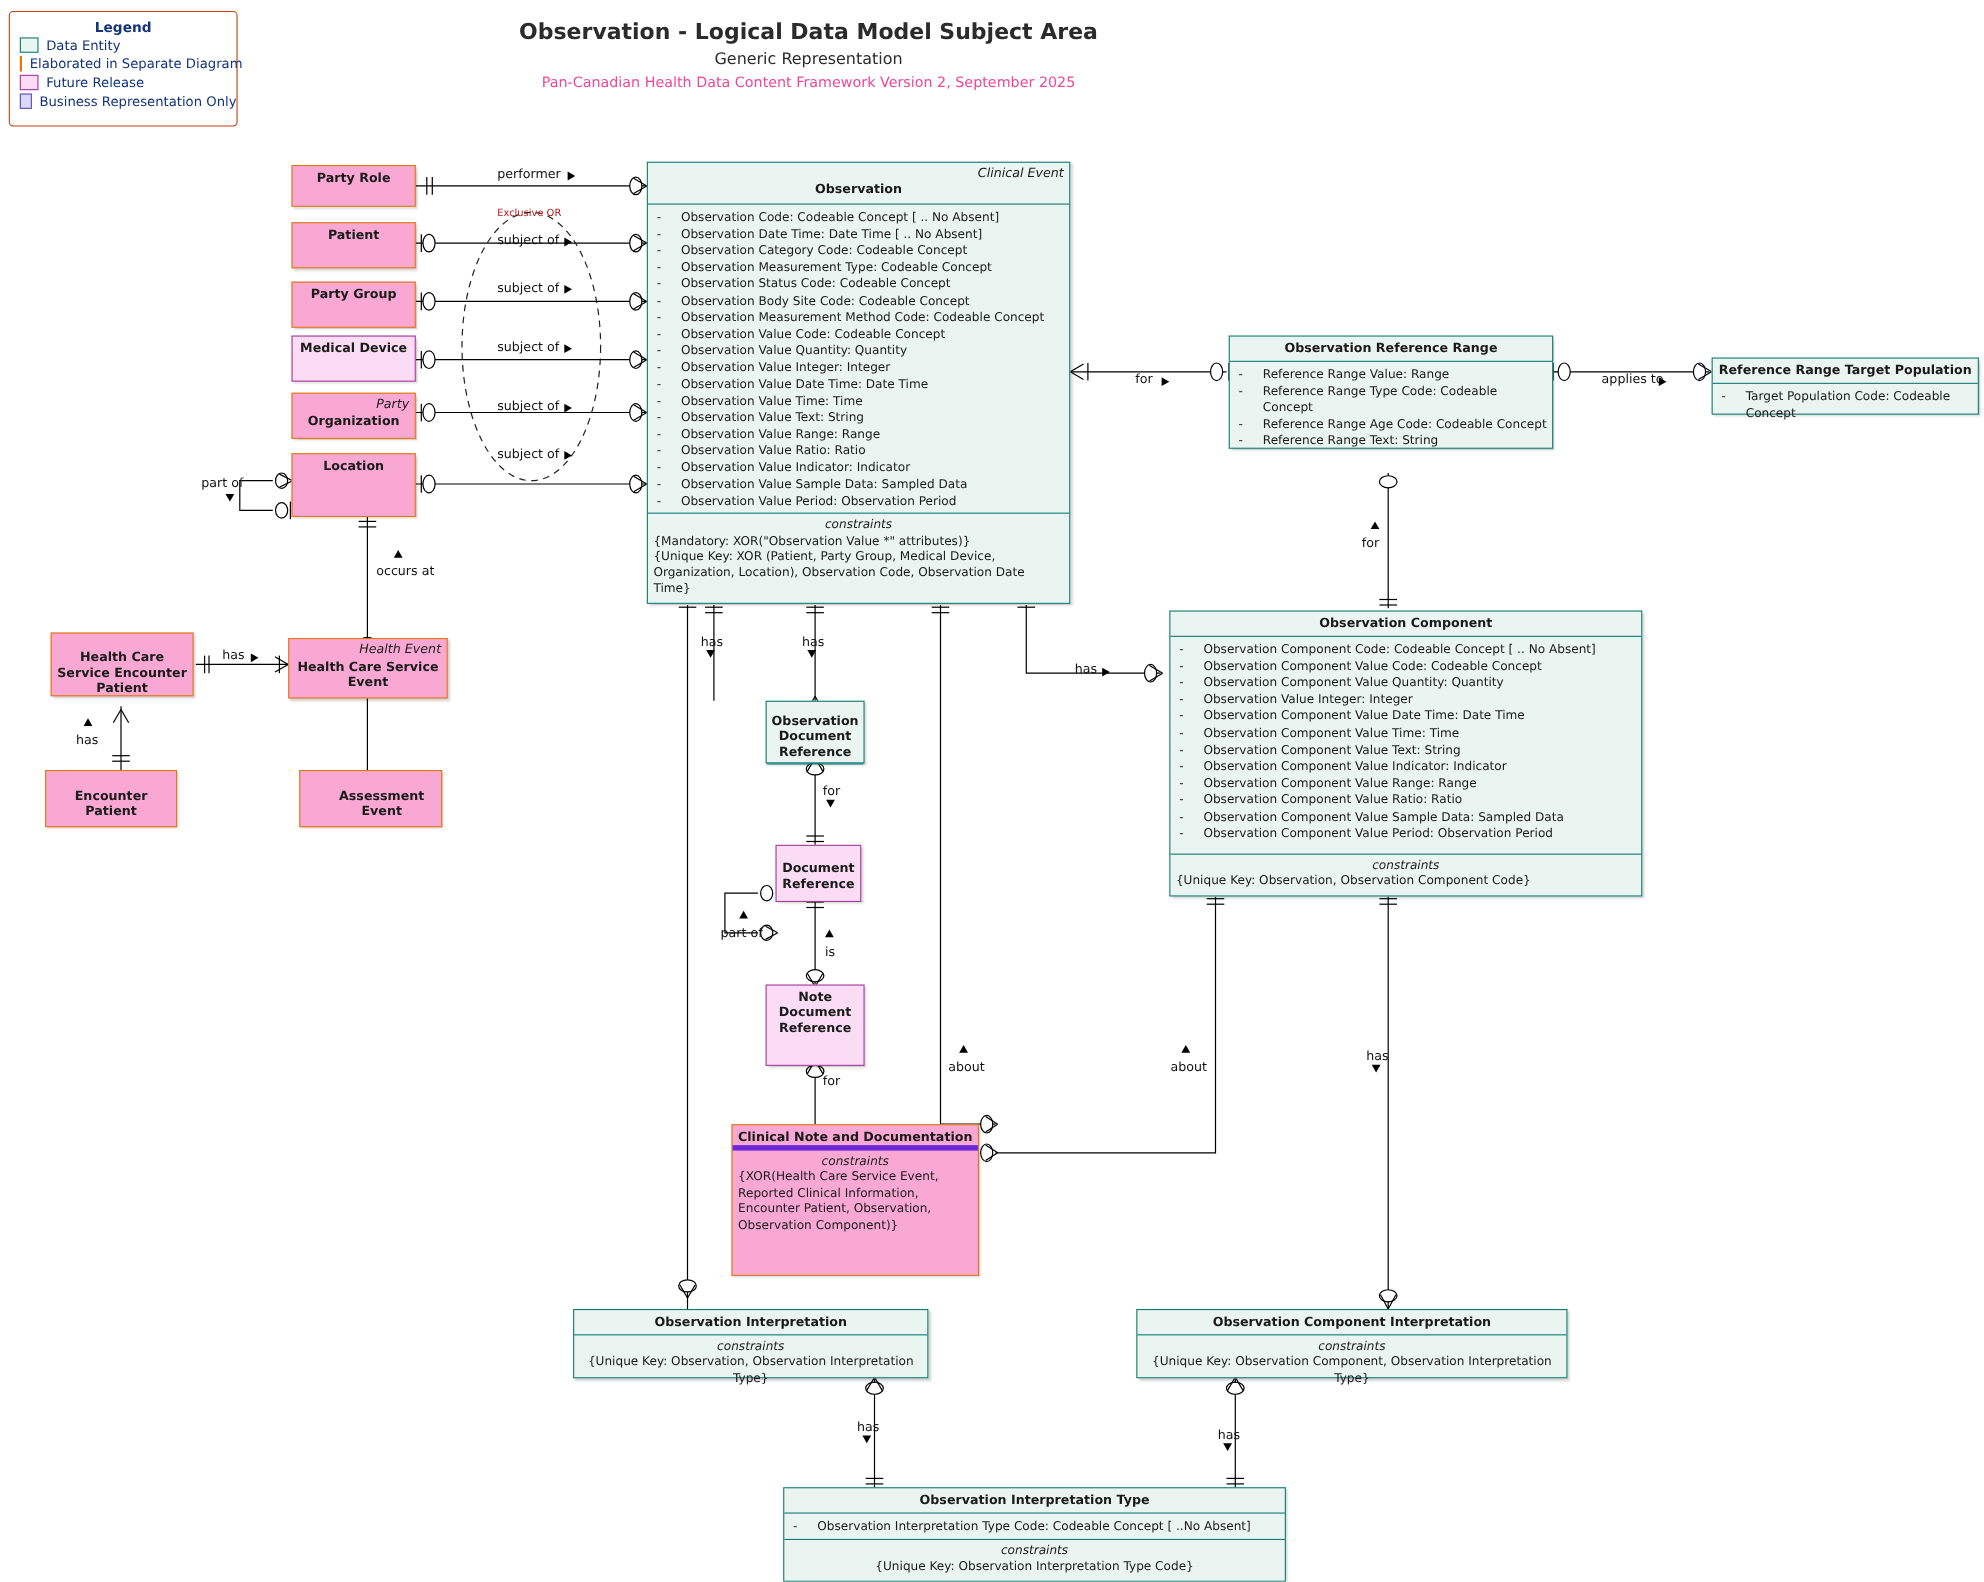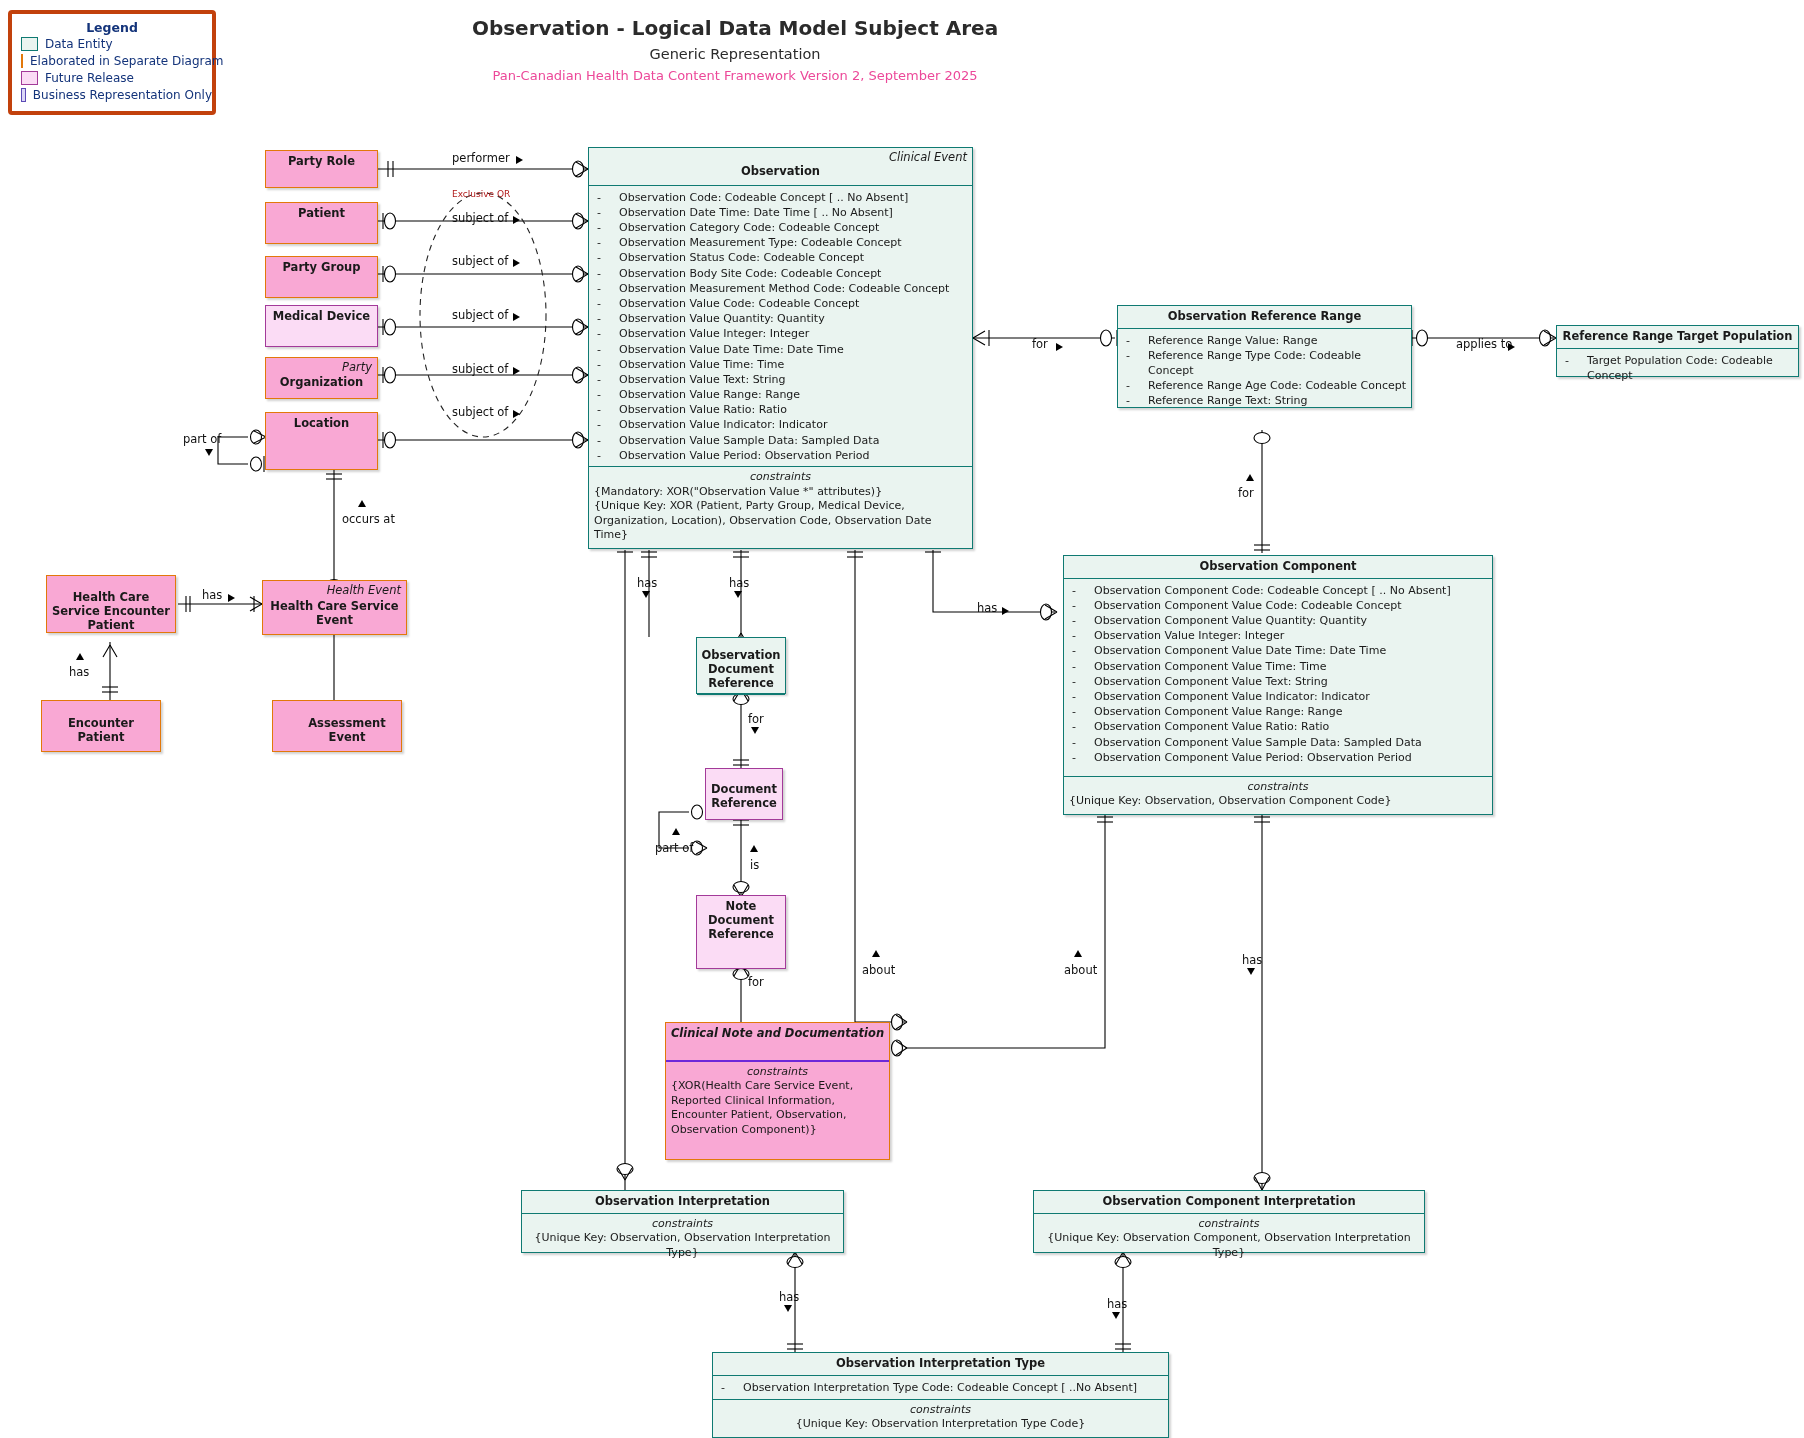--- a/index.html
+++ b/index.html
@@ -7,21 +7,21 @@
        font-family:"DejaVu Sans","Liberation Sans",sans-serif;
        color:#1a1a1a;-webkit-font-smoothing:antialiased;}
   .abs{position:absolute;box-sizing:border-box;}
 
   
   #title-main{top:16px;left:0;width:1470px;text-align:center;font-size:20px;color:#2b2b2b;font-weight:bold;}
   #title-sub1{top:46px;left:0;width:1470px;text-align:center;font-size:14.5px;color:#2b2b2b;}
   #title-sub2{top:68px;left:0;width:1470px;text-align:center;font-size:13px;color:#ec4899;}
 
   
-  #legend{left:8px;top:10px;width:208px;height:105px;border:4px solid #c2410c;border-radius:4px;background:#fff;}
+  #legend{left:8px;top:10px;width:208px;height:105px;border:1px solid #c2410c;border-radius:4px;background:#fff;}
   #legend .lg-title{text-align:center;font-weight:bold;font-size:12.5px;color:#13337a;margin-top:6px;}
   #legend .lg-row{display:flex;align-items:center;height:17px;margin-left:9px;}
   #legend .sw{width:17px;height:14px;border:1px solid #444;margin-right:7px;box-sizing:border-box;}
   #legend .lbl{font-size:12px;color:#13337a;white-space:nowrap;}
 
   
   .ent{position:absolute;box-sizing:border-box;box-shadow:2px 2px 2px rgba(0,0,0,.18);}
   .ent .hdr{font-weight:bold;text-align:center;font-size:11.5px;padding:4px 4px;line-height:1.2;}
   .ent .attrs{font-size:11px;padding:4px 4px 4px 8px;line-height:1.38;}
   .ent .attrs .a{display:flex;}
@@ -529,21 +529,21 @@
 
 <div class="ent pink" style="left:705px;top:768px;width:78px;height:52px;">
   <div class="hdr" style="margin-top:10px;">Document Reference</div>
 </div>
 
 <div class="ent pink" style="left:696px;top:895px;width:90px;height:74px;">
   <div class="hdr" style="margin-top:0;">Note Document Reference</div>
 </div>
 
 <div class="ent orange" style="left:665px;top:1022px;width:225px;height:138px;">
-  <div class="hdr" style="border-bottom:2px solid #6d28d9;padding-bottom:19px;font-style:italic;">Clinical Note and Documentation</div>
+  <div class="hdr" style="border-bottom:5px solid #6d28d9;padding-bottom:0;">Clinical Note and Documentation</div>
   <div class="cons" style="border-top:0;">
     <div class="ctitle">constraints</div>
     <div>{XOR(Health Care Service Event, Reported Clinical Information, Encounter Patient, Observation, Observation Component)}</div>
   </div>
 </div>
 
 <div class="ent teal" style="left:521px;top:1190px;width:323px;height:63px;">
   <div class="hdr">Observation Interpretation</div>
   <div class="cons" style="border-top:0;">
     <div class="ctitle">constraints</div>

